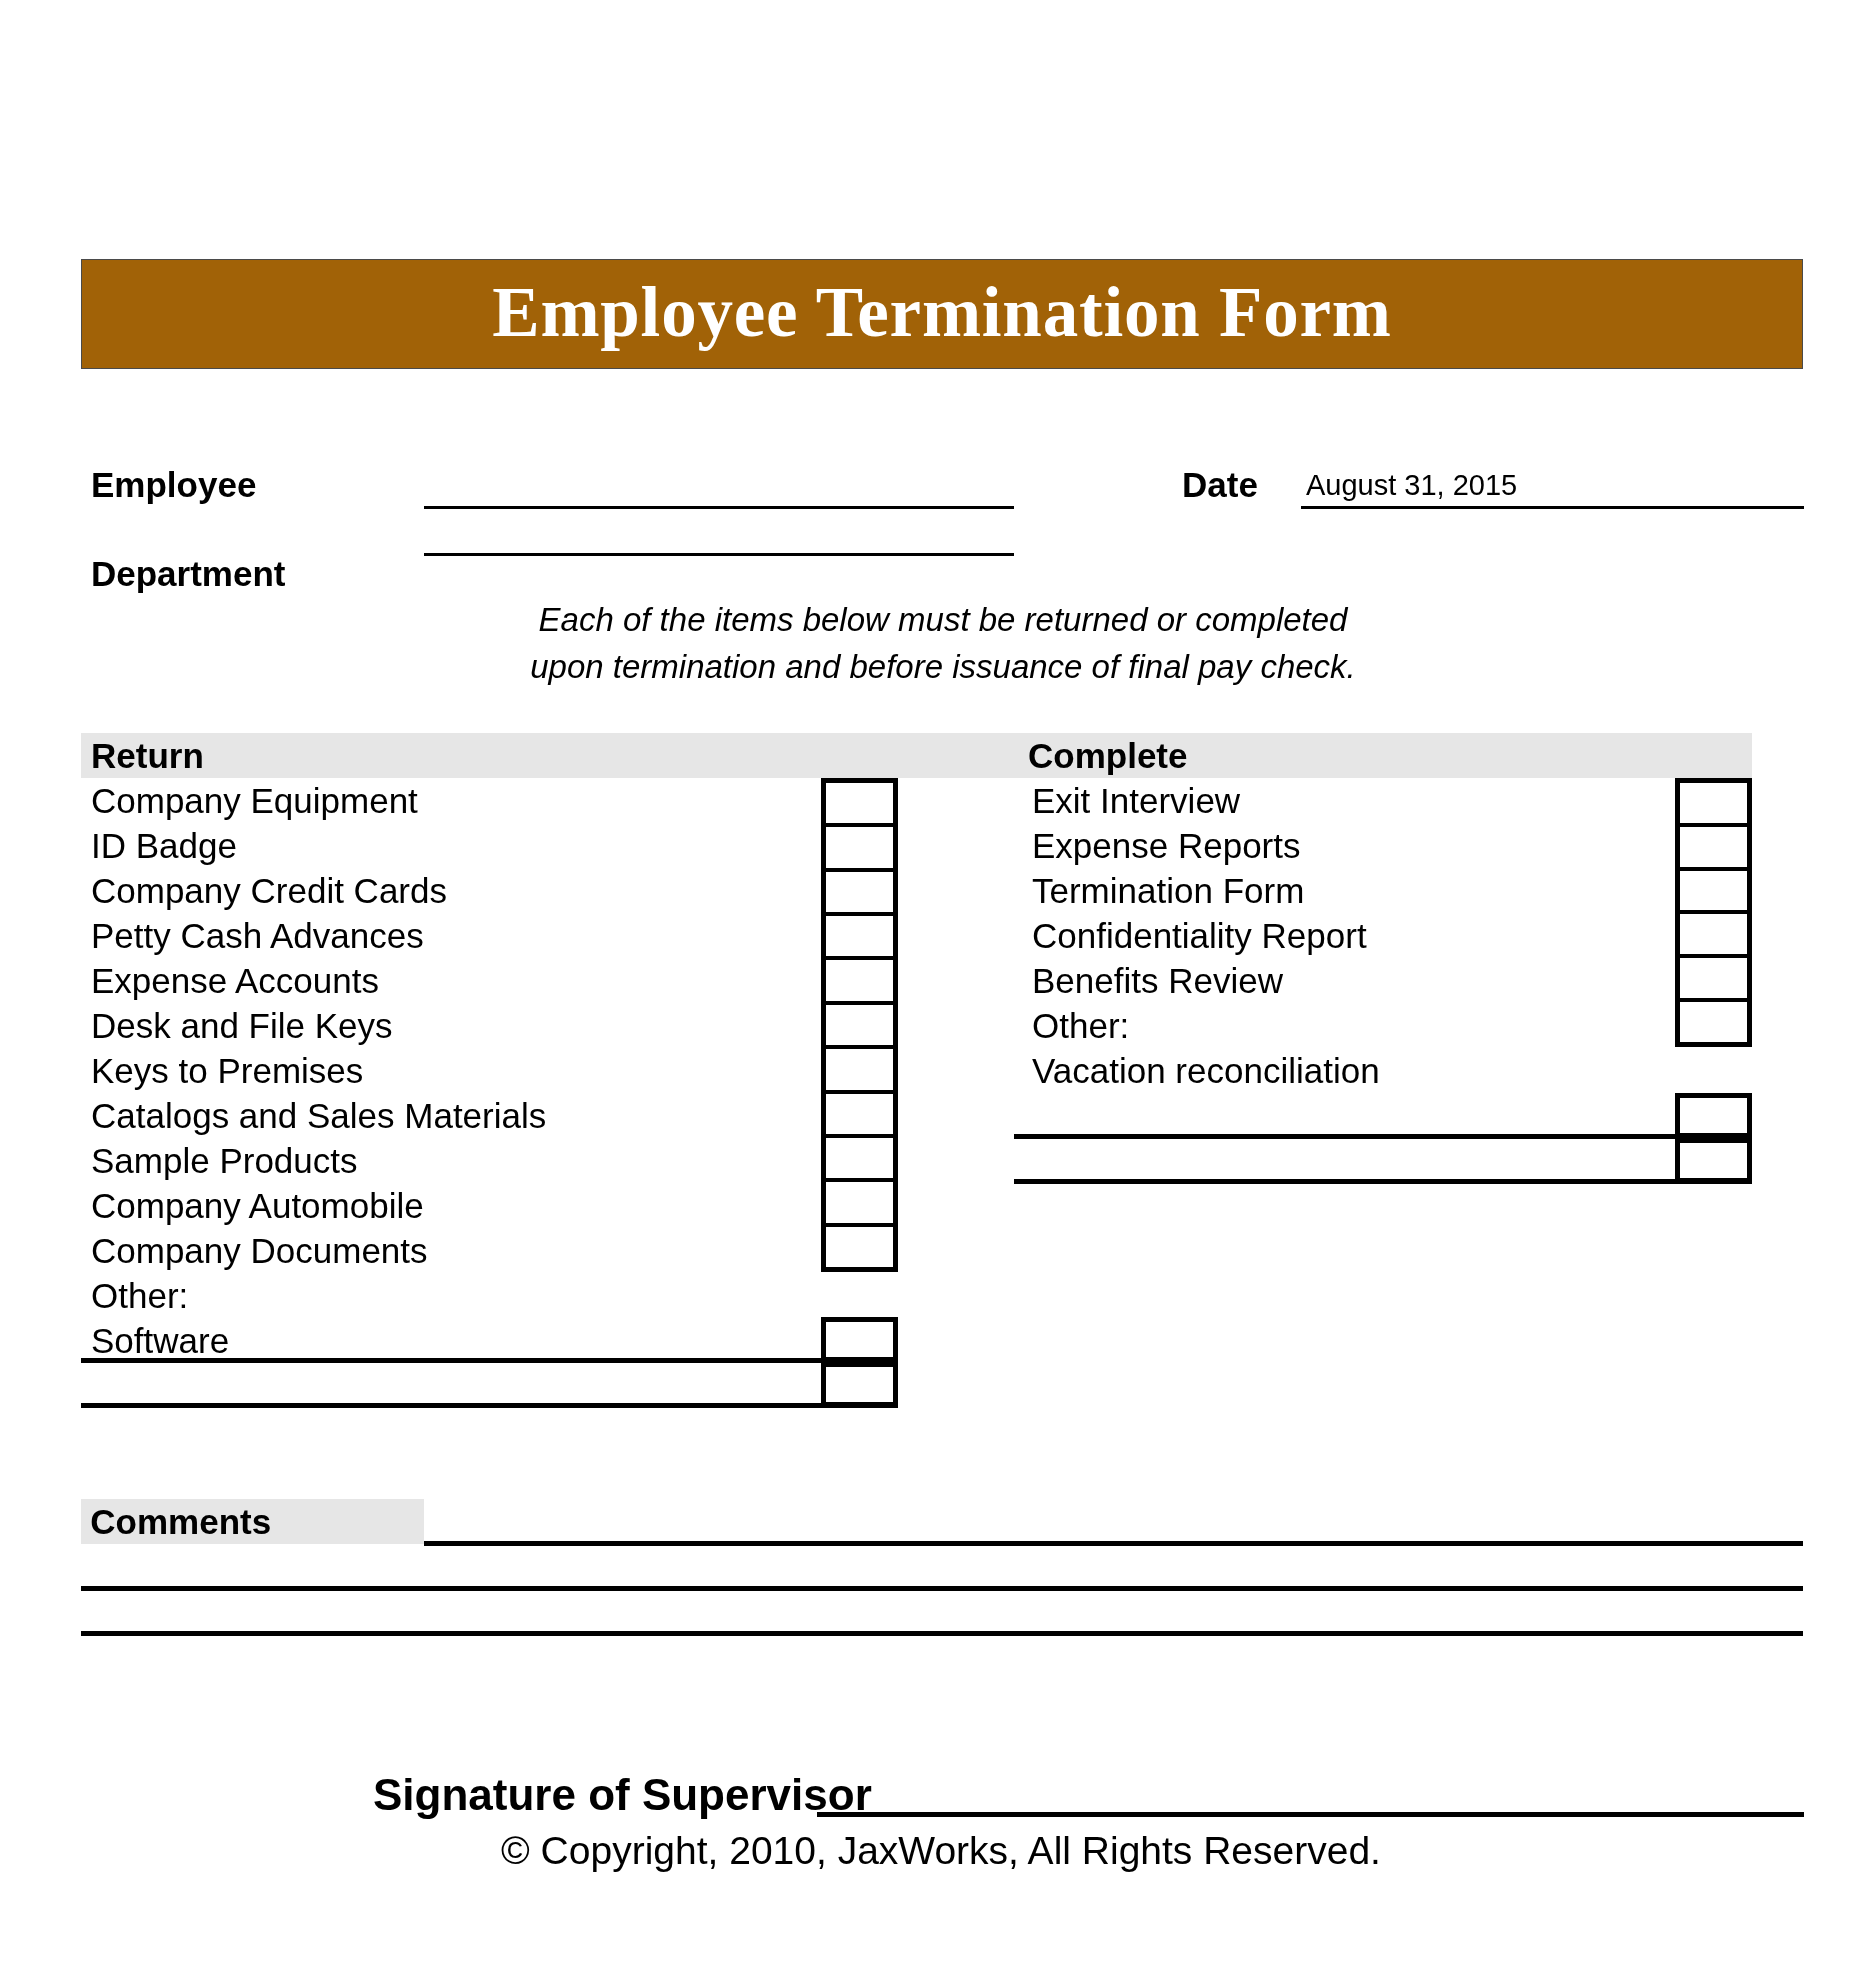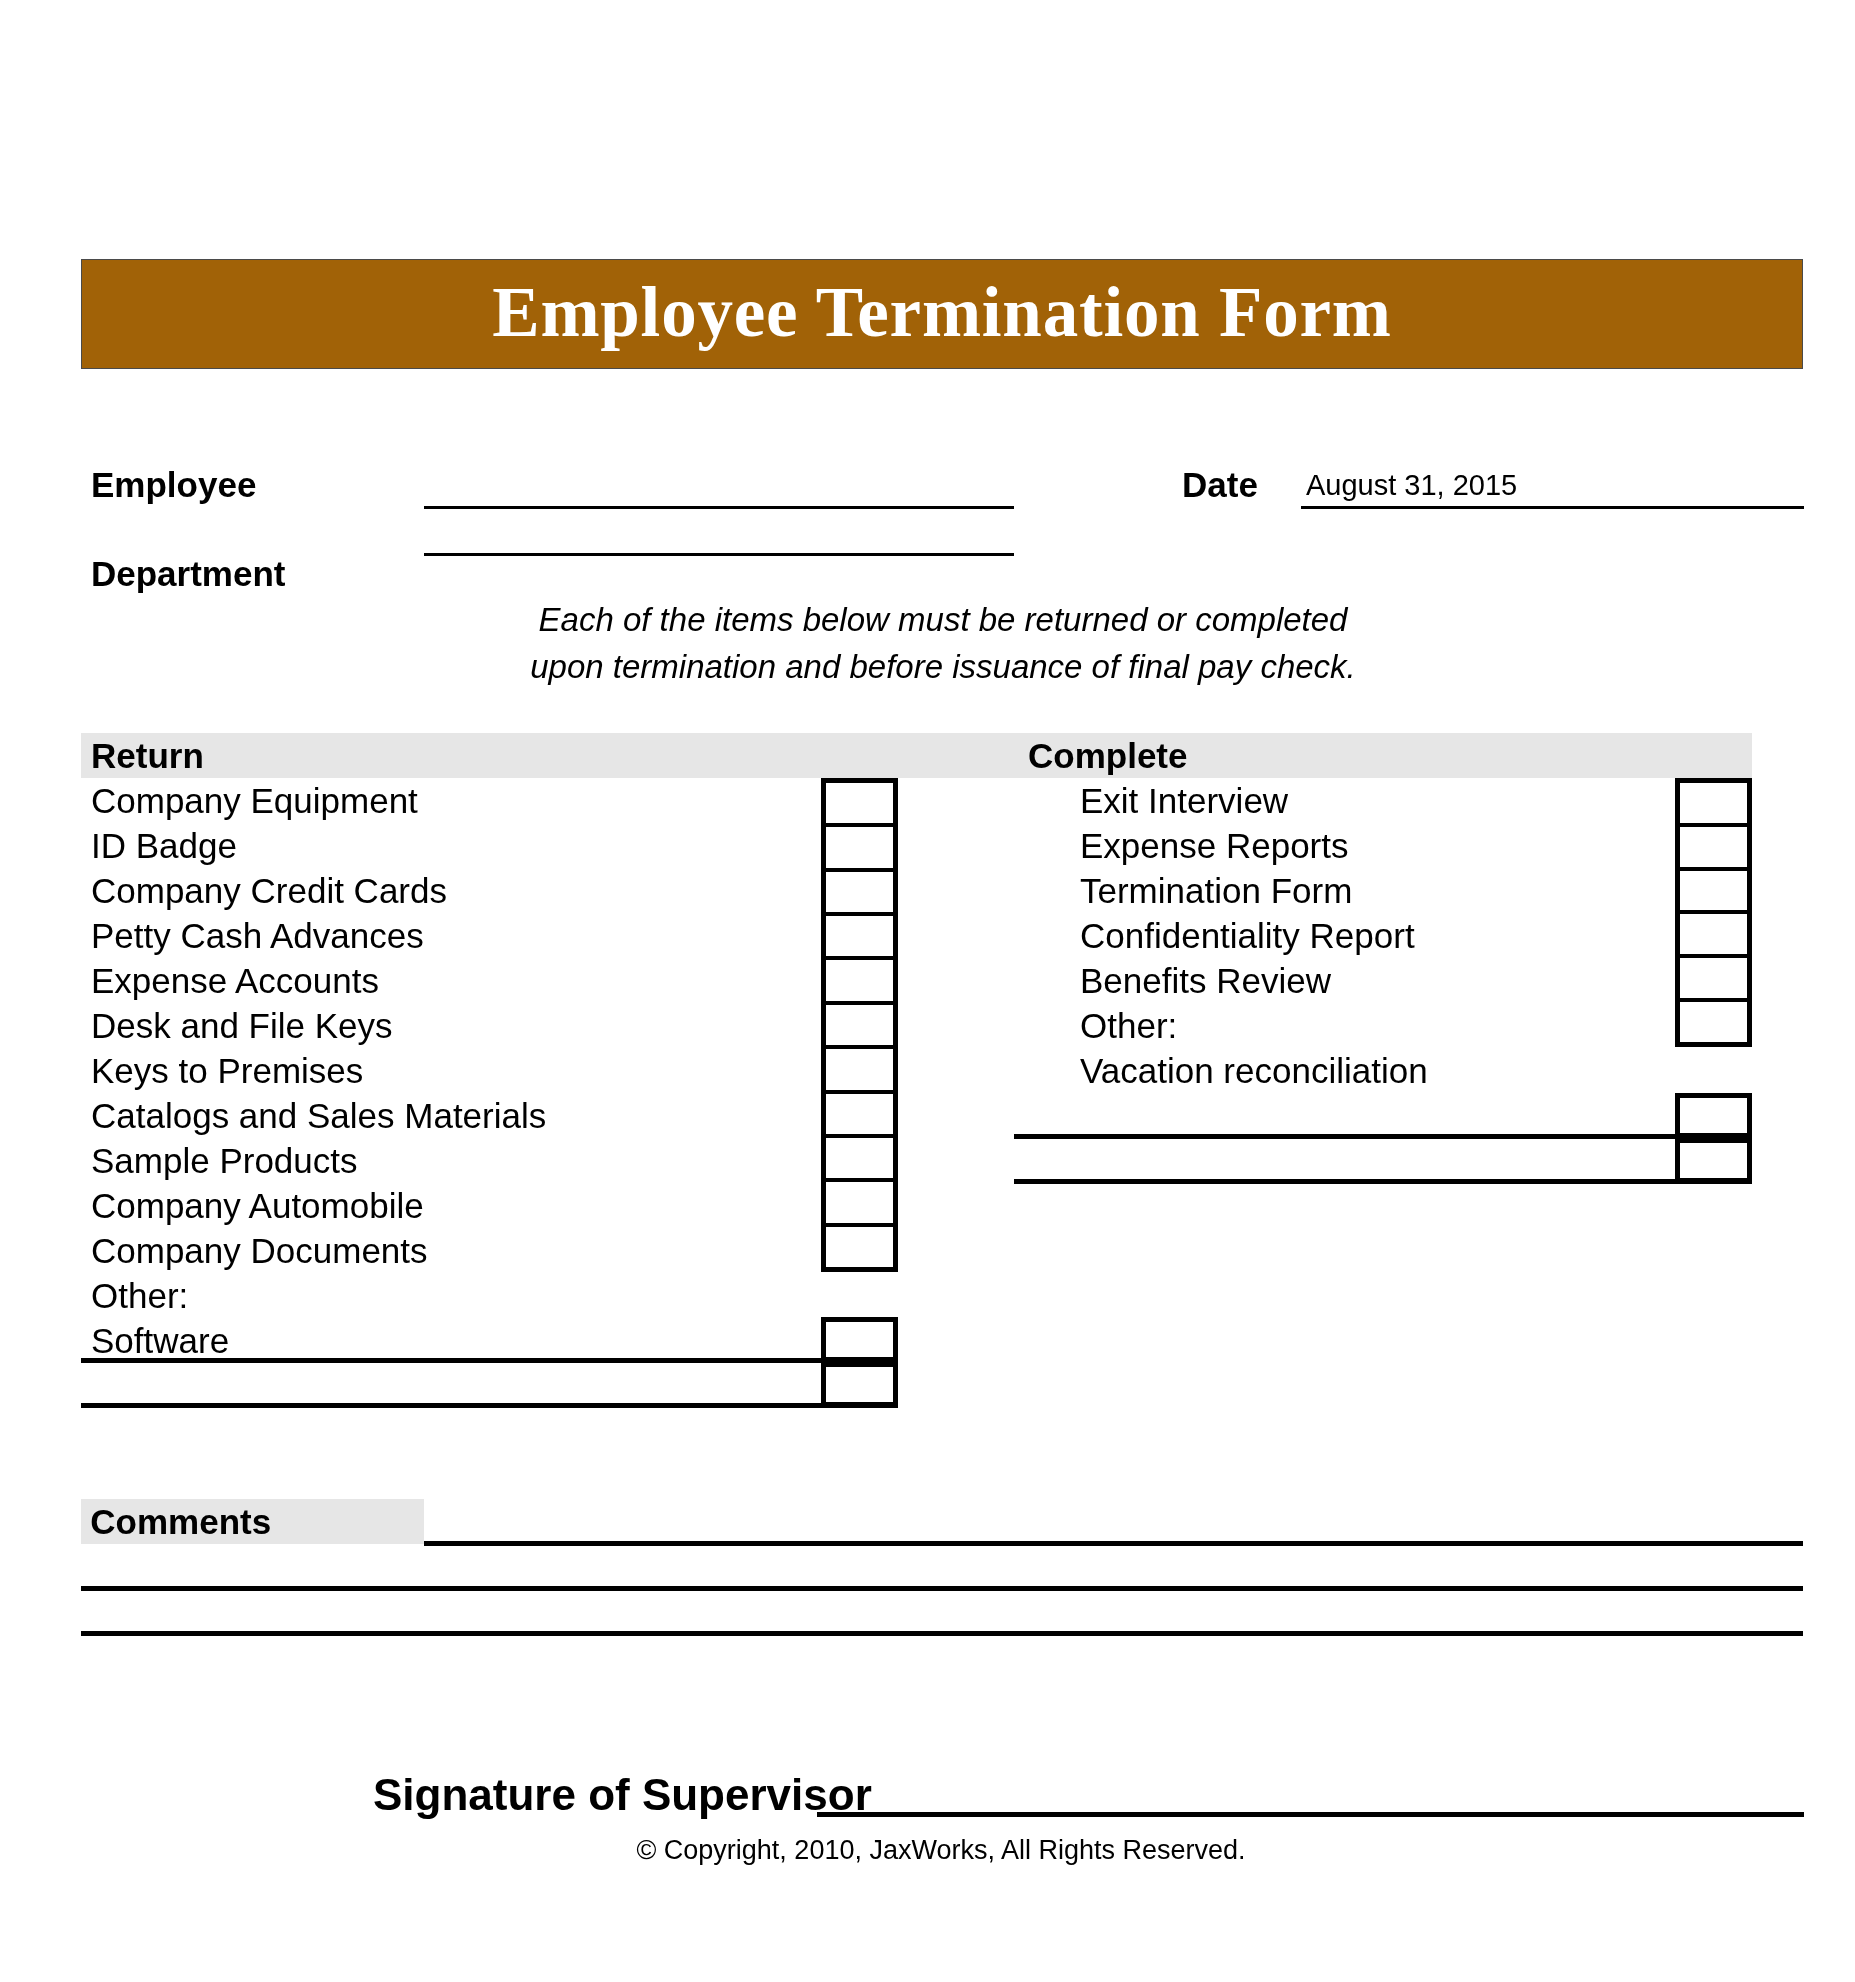--- a/index.html
+++ b/index.html
@@ -52,21 +52,21 @@
   }
 
   .comments-box{
     left:81px;top:1499px;width:343px;height:45px;background:#e6e6e6;
   }
   .comments-box .band-label{padding-left:9.3px;}
 
   .sig-label{font-weight:bold;font-size:44px;line-height:40px;white-space:nowrap;}
   .copyright{
     left:310px;top:1832px;width:1262px;text-align:center;
-    font-size:27px;line-height:37px;white-space:nowrap;
+    font-size:39px;line-height:37px;white-space:nowrap;
   }
 </style>
 </head>
 <body>
 
 <div class="abs title-bar">
   <div class="form-title">Employee Termination Form</div>
 </div>
 
 <div class="abs label" style="left:91px;top:465px;">Employee</div>
@@ -117,21 +117,21 @@
   <div class="cell"></div>
   <div class="cell"></div>
   <div class="cell"></div>
 </div>
 
 <div class="abs checkbox" style="left:821px;top:1317px;"></div>
 <div class="abs line" style="left:81px;top:1358px;width:740px;"></div>
 <div class="abs checkbox" style="left:821px;top:1362px;"></div>
 <div class="abs line" style="left:81px;top:1403px;width:817px;"></div>
 
-<div class="abs item-col" style="left:1080px;top:778px;">
+<div class="abs item-col" style="left:1032px;top:778px;">
   <div class="item-row">Exit Interview</div>
   <div class="item-row">Expense Reports</div>
   <div class="item-row">Termination Form</div>
   <div class="item-row">Confidentiality Report</div>
   <div class="item-row">Benefits Review</div>
   <div class="item-row">Other:</div>
   <div class="item-row">Vacation reconciliation</div>
   <div class="item-row"></div>
 </div>
 

